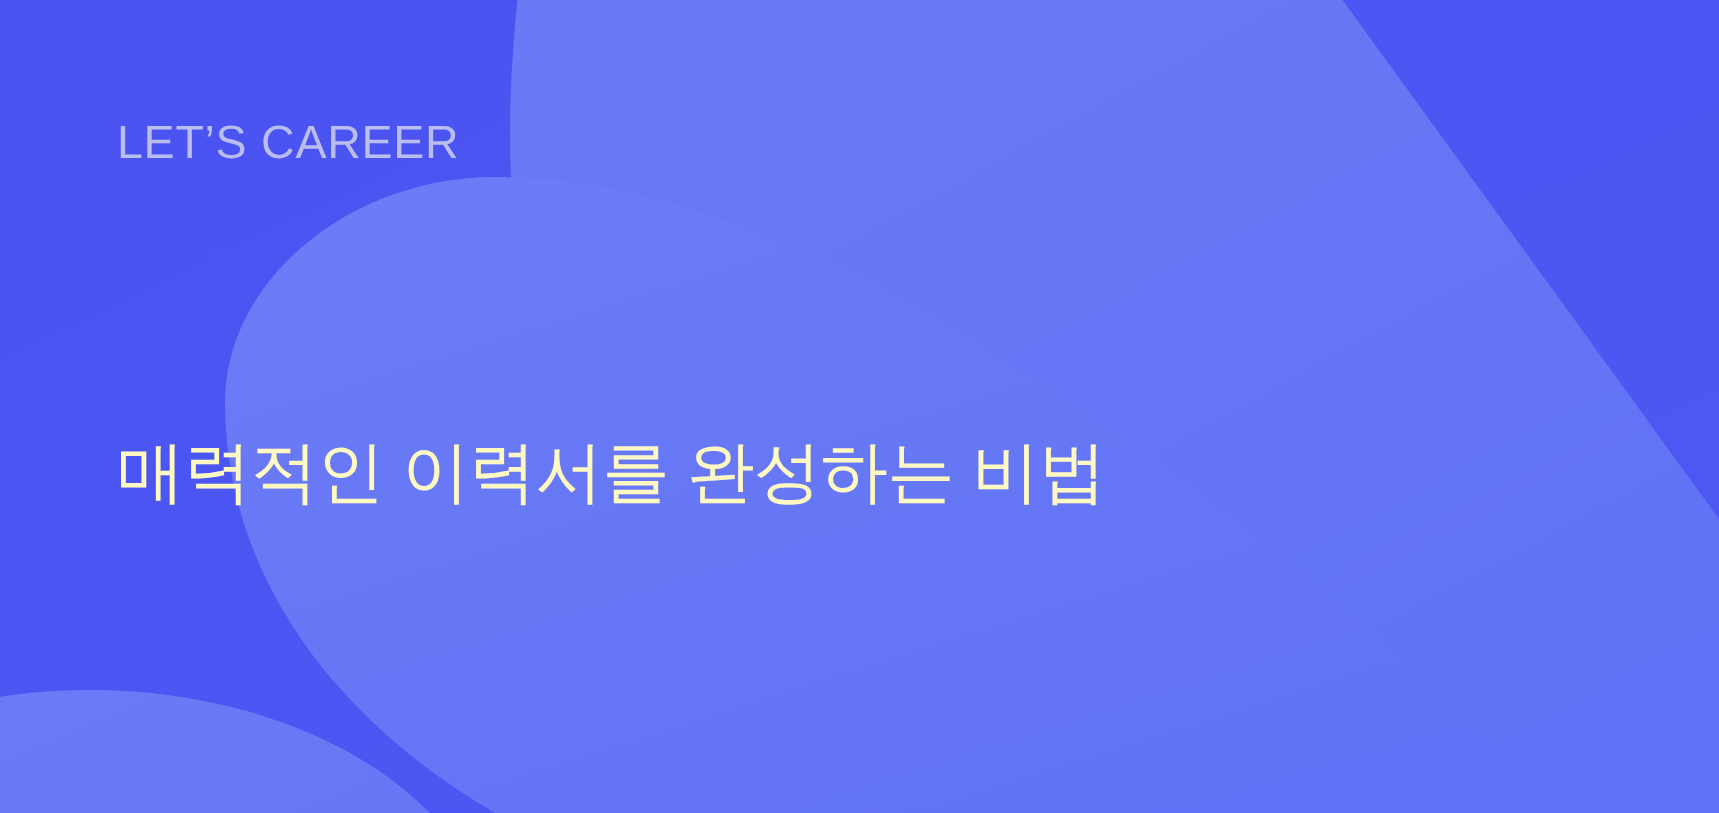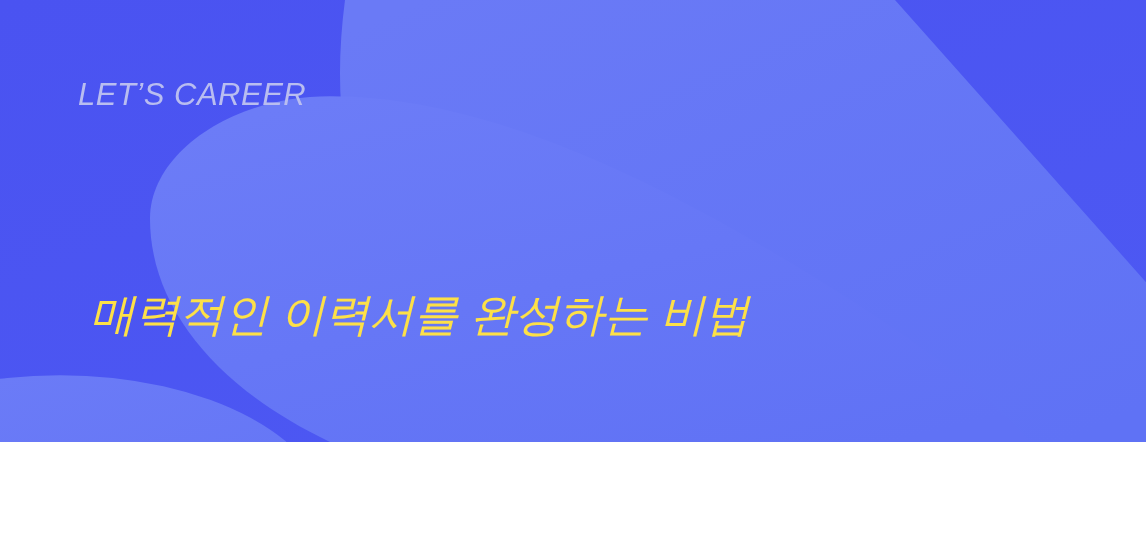--- a/index.html
+++ b/index.html
@@ -5,25 +5,24 @@
 <style>
   html, body {
     margin: 0;
     padding: 0;
     background: #ffffff;
   }
 
   .banner {
     position: relative;
     width: 1146px;
-    height: 442px;
+    height: 542px;
     overflow: hidden;
     background: #4b55f2;
     font-family: "Liberation Sans", "DejaVu Sans", sans-serif;
-    font-style: italic;
     -webkit-font-smoothing: antialiased;
   }
 
   .bg-layer {
     position: absolute;
     inset: 0;
     width: 100%;
     height: 100%;
     display: block;
   }
@@ -50,24 +49,24 @@
     position: absolute;
     left: 78px;
     top: 288px;
     width: 1000px;
   }
 
   .headline-sub {
     font-size: 45px;
     line-height: 1.18;
     font-weight: 400;
-    color: #fde047;
+    color: #fef9c3;
     letter-spacing: -0.5px;
     white-space: nowrap;
-    margin: 0 0 10px 12px;
+    margin: 0 0 10px 0;
   }
 
   .headline-main {
     font-size: 63px;
     line-height: 1.15;
     font-weight: 700;
     color: #f6f8fd;
     letter-spacing: -1px;
     white-space: nowrap;
     margin: 0;

